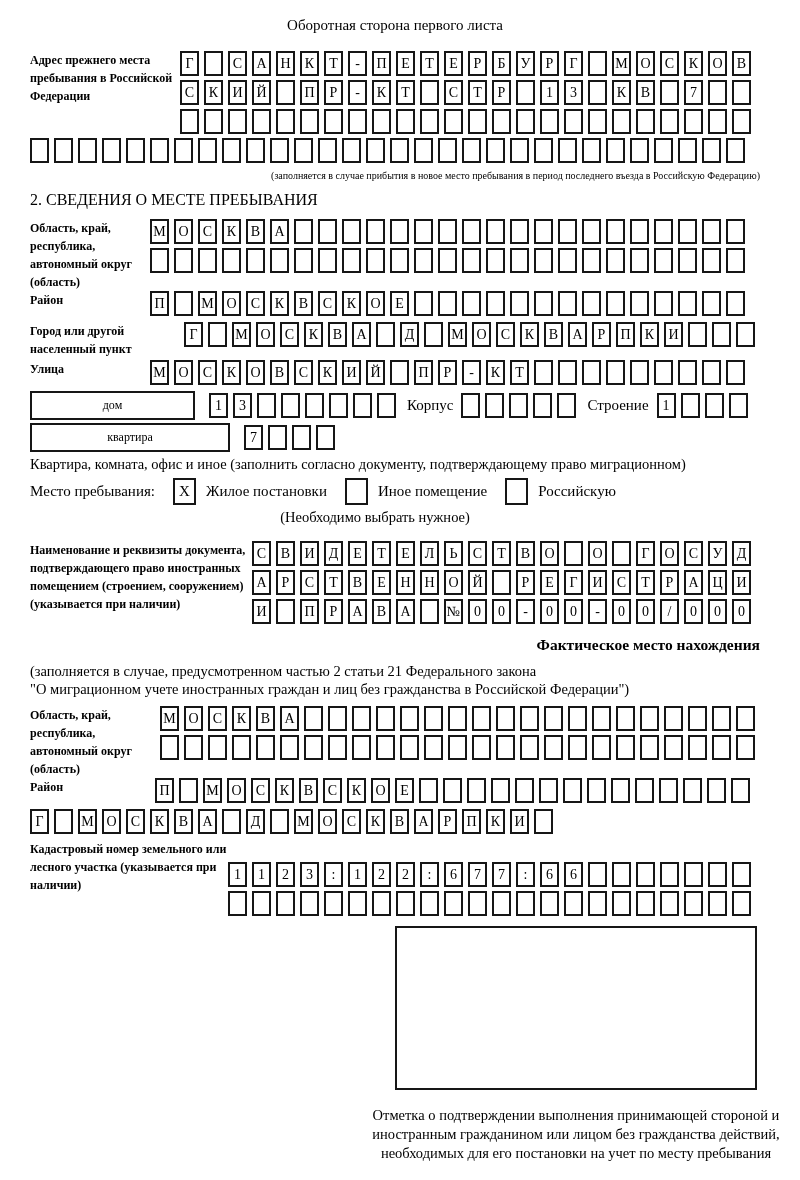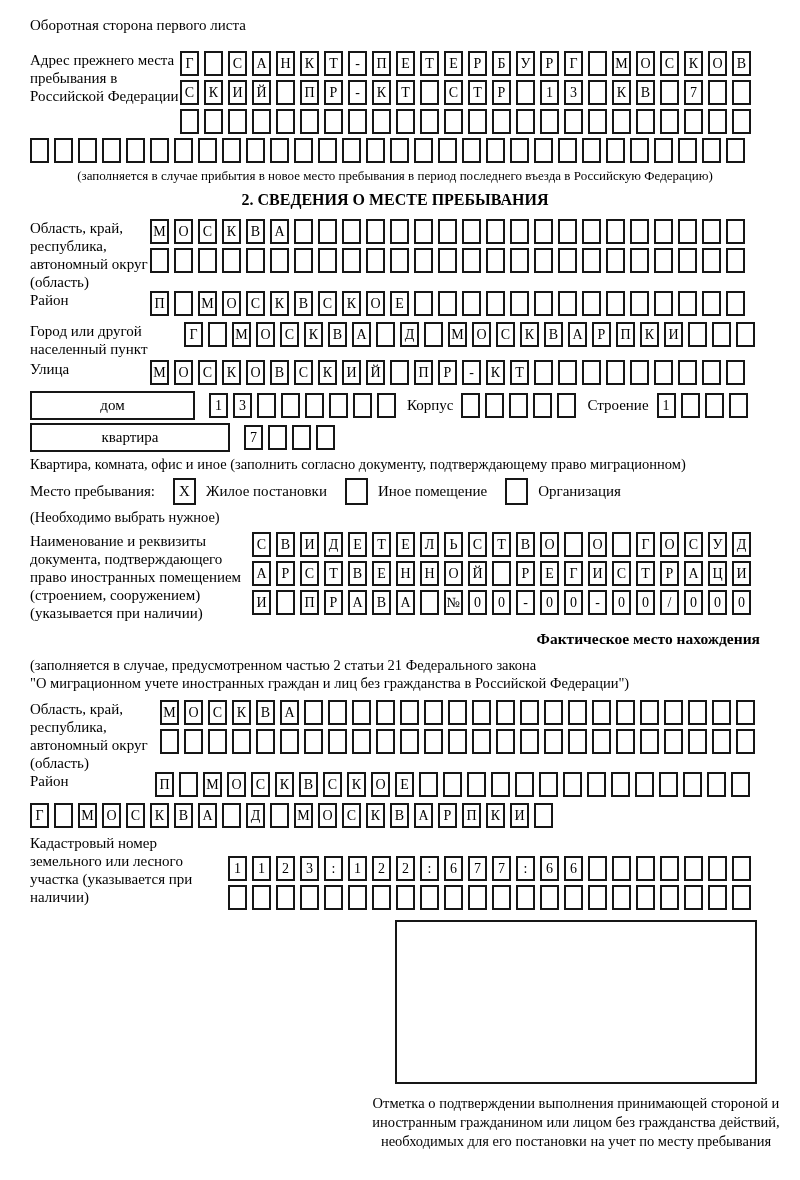--- a/index.html
+++ b/index.html
@@ -1,59 +1,59 @@
 <!DOCTYPE html>
 <html><head>
 <meta charset="utf-8">
 <style>
   html,body{margin:0;padding:0;background:#fff;}
   body{width:800px;height:1180px;overflow:hidden;color:#000;
        font-family:"Liberation Serif",serif;}
   .page{box-sizing:border-box;width:800px;height:1180px;padding:16px 40px 0 30px;}
 
-  .corner-note{text-align:left;font-size:15px;line-height:19px;margin-bottom:16px;}
+  .corner-note{text-align:center;font-size:15px;line-height:19px;margin-bottom:16px;}
 
   .row{display:flex;align-items:flex-start;}
-  .lbl{font-size:15px;line-height:18px;flex-shrink:0;}
+  .lbl{font-size:12px;line-height:18px;flex-shrink:0;font-weight:bold;}
   .w150{width:150px}.w120{width:120px}.w154{width:154px}.w222{width:222px}
   .w130{width:130px}.w125{width:125px}.w198{width:198px}
 
   .cellrow{display:flex;margin-bottom:4px;}
   .cell{box-sizing:border-box;display:inline-flex;align-items:center;justify-content:center;
         width:19px;height:25px;border:2px solid #161616;margin-right:5px;
         font-size:14px;line-height:25px;flex-shrink:0;}
   .cellrow.inline{margin-bottom:0;}
 
-  .hint{font-size:13px;line-height:18px;text-align:center;margin:2px 0 4px 0;}
-  .sec-title{font-size:16px;font-weight:bold;text-align:center;margin:6px 0 10px 0;}
+  .hint{font-size:10px;line-height:18px;text-align:right;margin:2px 0 4px 0;}
+  .sec-title{font-size:16px;font-weight:normal;text-align:left;margin:6px 0 10px 0;}
 
   .house-row{display:flex;align-items:center;margin:2px 0 3px 0;}
   .wide-box{box-sizing:border-box;border:2px solid #161616;height:29px;
             display:flex;align-items:center;justify-content:center;
-            font-size:15px;flex-shrink:0;}
+            font-size:12px;flex-shrink:0;}
   .bx165{width:165px;margin-right:14px;}
   .bx200{width:200px;margin-right:14px;}
   .inline-lbl{font-size:15px;margin:0 8px 0 6px;white-space:nowrap;}
 
   .caption{font-size:14.5px;line-height:18px;margin:2px 0 5px 0;}
 
   .stay-row{display:flex;align-items:center;font-size:15px;margin-top:5px;}
   .checkbox{box-sizing:border-box;display:inline-flex;align-items:center;justify-content:center;
             width:23px;height:27px;border:2px solid #161616;font-size:15px;
             margin:0 10px 0 18px;flex-shrink:0;}
-  .stay-hint{font-size:14.5px;margin:4px 40px 6px 0;}
+  .stay-hint{font-size:14.5px;text-align:center;margin:4px 40px 15px 0;}
 
   .subtitle{font-size:15.5px;font-weight:bold;text-align:right;margin:8px 0 8px 0;}
   .note2{font-size:14.5px;line-height:18px;margin-bottom:8px;}
 
   .stamp-area{margin-top:6px;}
   .stamp-box{box-sizing:border-box;margin-left:365px;width:362px;height:164px;
              border:2px solid #161616;}
   .stamp-caption{margin-left:330px;width:432px;text-align:center;
-                 font-size:14.5px;line-height:19px;margin-top:10px;}
+                 font-size:14.5px;line-height:19px;margin-top:16px;}
   .mb2{margin-bottom:2px}
 </style>
 </head>
 <body>
 
 <div class="page">
 
   <div class="corner-note">Оборотная сторона первого листа</div>
 
   <div>
@@ -369,21 +369,21 @@
   </div>
   <div class="caption">Квартира, комната, офис и иное (заполнить согласно документу, подтверждающему право миграционном)</div>
 
   <div class="stay-row">
     <span>Место пребывания:</span>
     <span class="checkbox">X</span>
     <span>Жилое постановки</span>
     <span class="checkbox"></span>
     <span>Иное помещение</span>
     <span class="checkbox"></span>
-    <span>Организация</span>
+    <span>Российскую</span>
   </div>
   <div class="stay-hint">(Необходимо выбрать нужное)</div>
 
   <div class="row">
     <div class="lbl w222">Наименование и реквизиты документа, подтверждающего право иностранных помещением (строением, сооружением) (указывается при наличии)</div>
     <div>
       <div class="cellrow">
           <span class="cell">С</span>
           <span class="cell">В</span>
           <span class="cell">И</span>

